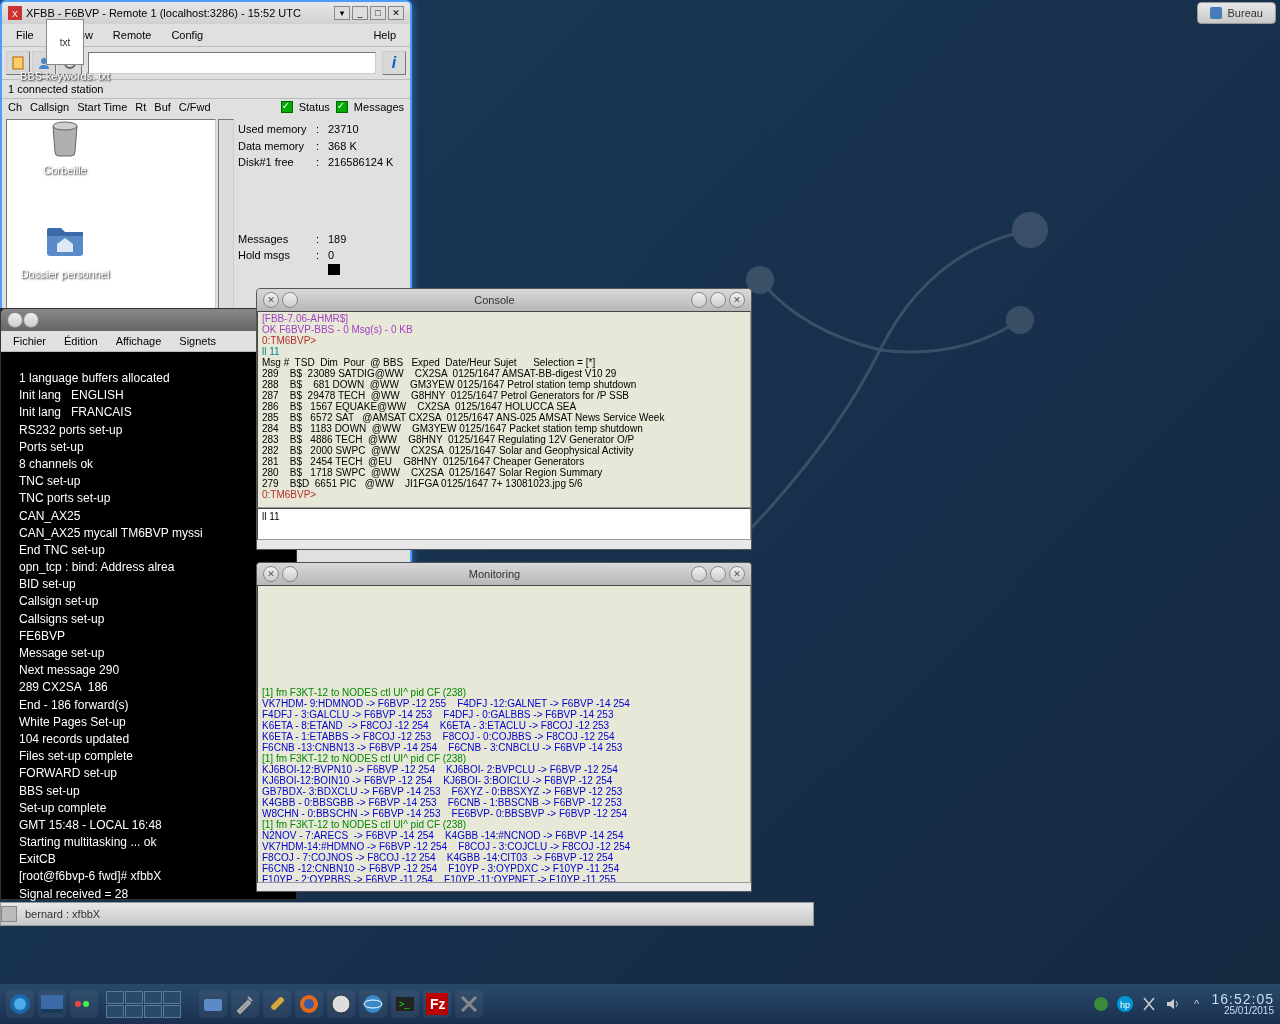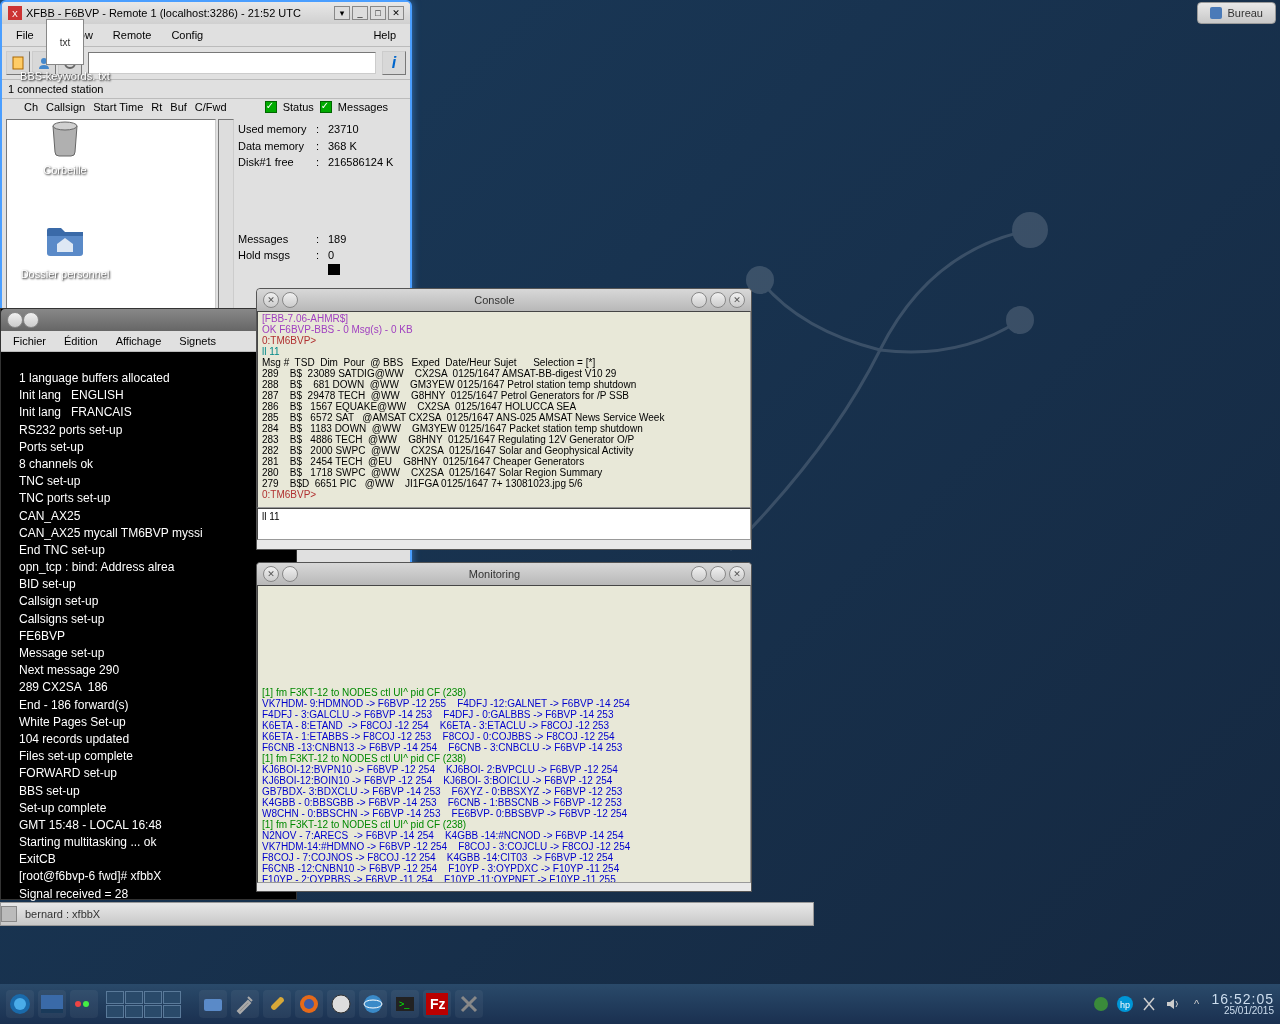--- a/index.html
+++ b/index.html
@@ -53,21 +53,21 @@
 .xfbb-title svg { width: 14px; height: 14px; margin-right: 4px; }
 .xfbb-title .title-text { flex: 1; }
 .xfbb-title .wbtn { width: 16px; height: 14px; border: 1px solid #888; background: #ddd; margin-left: 2px; cursor: pointer; font-size: 9px; text-align: center; line-height: 12px; }
 .xfbb-menu { display: flex; padding: 2px 4px; font-size: 11px; border-bottom: 1px solid #bbb; }
 .xfbb-menu span { padding: 3px 10px; cursor: pointer; }
 .xfbb-menu .spacer { flex: 1; }
 .xfbb-toolbar { display: flex; padding: 4px; gap: 2px; border-bottom: 1px solid #bbb; align-items: center; }
 .tb-btn { width: 24px; height: 24px; border: 1px outset #ccc; background: #d8d8d8; cursor: pointer; display: flex; align-items: center; justify-content: center; }
 .tb-field { flex: 1; height: 22px; border: 1px inset #ccc; background: #fff; margin: 0 4px; }
 .xfbb-status { padding: 3px 6px; font-size: 11px; border-bottom: 1px solid #bbb; }
-.xfbb-cols { display: flex; padding: 2px 22px; font-size: 11px; gap: 4px; align-items: center; }
+.xfbb-cols { display: flex; padding: 2px 6px; font-size: 11px; gap: 4px; align-items: center; }
 .xfbb-cols .col-left { display: flex; gap: 8px; }
 .xfbb-cols .col-right { display: flex; gap: 6px; margin-left: auto; }
 .chk { width: 12px; height: 12px; background: #0a0; border: 1px solid #060; display: inline-block; vertical-align: middle; position: relative; }
 .chk::after { content: '✓'; color: #fff; font-size: 10px; position: absolute; top: -2px; left: 0; }
 .xfbb-main { display: flex; height: 456px; }
 .xfbb-list { flex: 1; background: #fff; border: 1px inset #ccc; margin: 4px 2px 4px 4px; }
 .xfbb-info { width: 170px; margin: 4px 4px 4px 2px; font-family: 'Courier New', monospace; font-size: 11px; line-height: 1.5; padding: 2px; }
 .xfbb-info .row { display: flex; }
 .xfbb-info .k { width: 78px; }
 .xfbb-info .c { width: 12px; }
@@ -252,21 +252,21 @@
 F10YP - 2:OYPBBS -&gt; F6BVP -11 254    F10YP -11:OYPNET -&gt; F10YP -11 255</span>
 </div>
 </div>
 
 <div class="xfbb-win">
   <div class="xfbb-title">
     <svg viewBox="0 0 16 16">
         <rect width="16" height="16" fill="#c33"></rect>
         <text x="8" y="12" text-anchor="middle" fill="#fff" font-size="10">X</text>
       </svg>
-    <span class="title-text">XFBB - F6BVP - Remote 1 (localhost:3286) - 21:52 UTC</span>
+    <span class="title-text">XFBB - F6BVP - Remote 1 (localhost:3286) - 15:52 UTC</span>
     <span class="wbtn">▾</span>
     <span class="wbtn">_</span>
     <span class="wbtn">□</span>
     <span class="wbtn">✕</span>
   </div>
   <div class="xfbb-menu">
     <span>File</span>
     <span>Window</span>
     <span>Remote</span>
     <span>Config</span>

